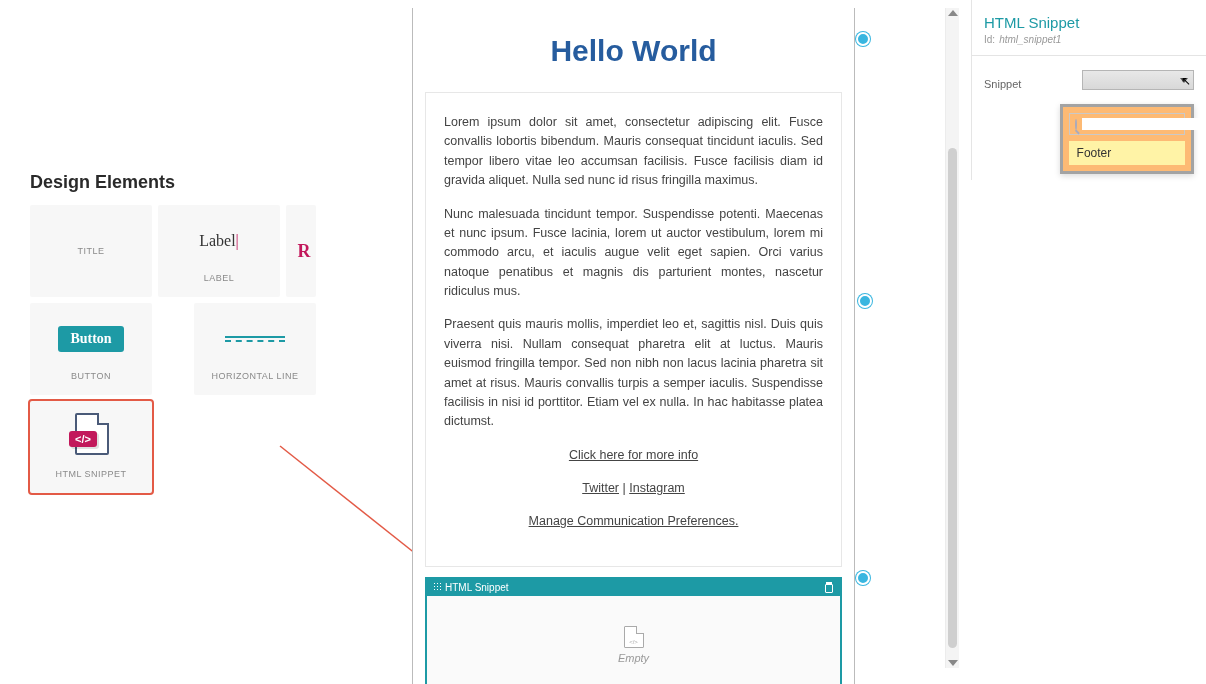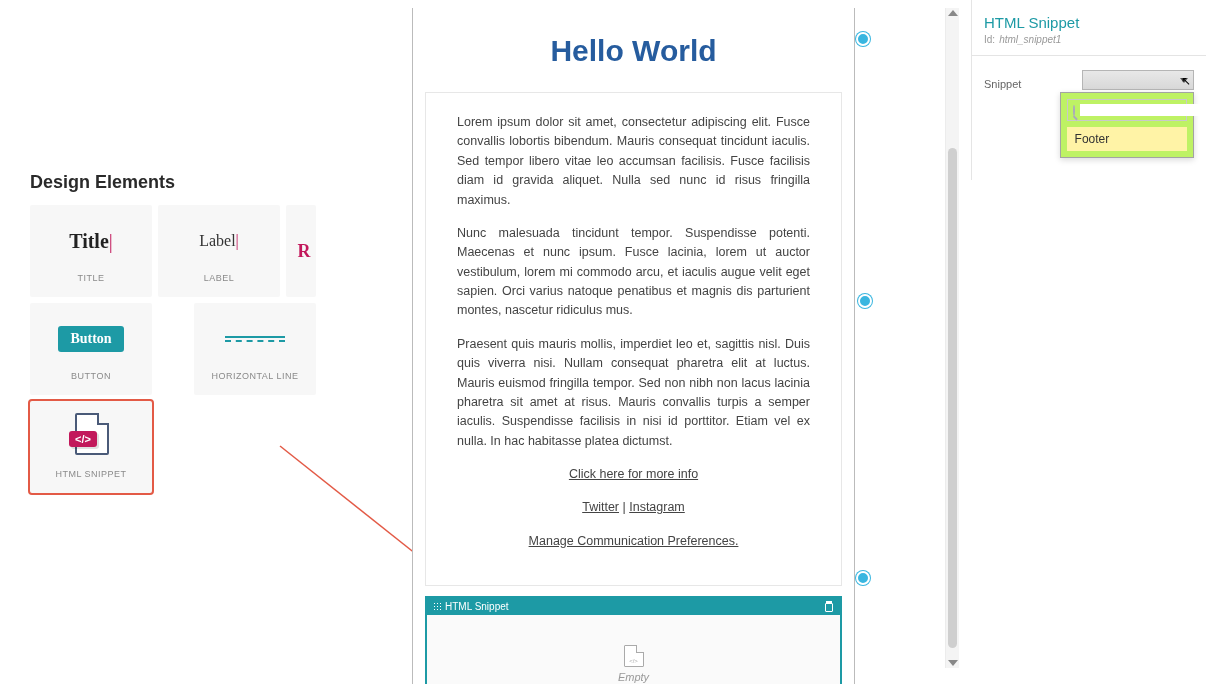--- a/index.html
+++ b/index.html
@@ -46,21 +46,21 @@
     .canvas-wrap { position: absolute; left: 412px; top: 8px; width: 543px; height: 660px; }
     .canvas-scroll { position: absolute; right: -4px; top: 0; bottom: 0; width: 14px; background: #f4f4f4; border-left: 1px solid #ececec; }
     .scroll-thumb { position: absolute; left: 2px; right: 2px; top: 140px; height: 500px; background: #cfcfcf; border-radius: 5px; }
     .scroll-arrow-up { position: absolute; left: 2px; top: 2px; width: 0; height: 0; border-left: 5px solid transparent; border-right: 5px solid transparent; border-bottom: 6px solid #888; }
     .scroll-arrow-down { position: absolute; left: 2px; bottom: 2px; width: 0; height: 0; border-left: 5px solid transparent; border-right: 5px solid transparent; border-top: 6px solid #888; }
 
     .canvas { border-left: 1px solid #bbb; border-right: 1px solid #bbb; border-bottom: 1px solid #bbb; width: 443px; margin: 0 0 0 0; background: #fff; padding-bottom: 14px; }
     .canvas-inner { padding: 12px; }
 
     .hero { text-align: center; font-size: 30px; font-weight: bold; color: #265c9e; padding: 14px 0 24px; }
-    .content-box { border: 1px solid #e7e7e7; padding: 20px 31px; font-size: 12.5px; color: #444; line-height: 1.55; }
+    .content-box { border: 1px solid #e7e7e7; padding: 20px 18px; font-size: 12.5px; color: #444; line-height: 1.55; }
     .content-box p { margin-bottom: 14px; text-align: justify; }
     .content-box .center { text-align: center; }
     .content-box a { color: #444; text-decoration: underline; }
     .divider { color: #444; }
 
     .snippet-block { margin-top: 10px; border: 2px solid #1d9aa5; }
     .snippet-header { background: #1d9aa5; color: #fff; font-size: 10px; padding: 3px 6px; display: flex; align-items: center; gap: 4px; }
     .snippet-header .spacer { flex: 1; }
     .drag-dots { display: inline-block; width: 8px; height: 10px; background-image: radial-gradient(#fff 1px, transparent 1px); background-size: 3px 3px; }
     .trash-icon { width: 10px; height: 11px; position: relative; }
@@ -83,39 +83,36 @@
     .props-id { font-size: 10px; color: #999; font-style: italic; }
     .props-id .lbl { font-style: normal; margin-right: 4px; }
     .props-divider { height: 1px; background: #e4e4e4; margin: 10px -12px 14px; }
     .props-row { display: flex; align-items: flex-end; gap: 10px; }
     .props-label { font-size: 11px; color: #666; flex: 0 0 88px; padding-top: 4px; }
     .props-select { flex: 1; position: relative; }
     .select-btn { width: 100%; height: 20px; background: linear-gradient(#e8e8e8,#d8d8d8); border: 1px solid #b5b5b5; position: relative; }
     .select-btn:after { content: ""; position: absolute; right: 5px; top: 7px; width: 0; height: 0; border-left: 4px solid transparent; border-right: 4px solid transparent; border-top: 5px solid #555; }
     .cursor-pointer { position: absolute; right: 3px; top: 4px; font-size: 12px; pointer-events: none; }
 
-    .dropdown { position: absolute; top: 22px; right: 0; width: 120%; background: #bef264; border: 1px solid #a3a3a3; box-shadow: 0 2px 6px rgba(0,0,0,0.15); padding: 6px; }
+    .dropdown { position: absolute; top: 34px; right: 0; width: 120%; background: #fdba74; border: 3px solid #a3a3a3; box-shadow: 0 2px 6px rgba(0,0,0,0.15); padding: 6px; }
     .dd-search { display: flex; align-items: center; border: 1px solid #c9c9c9; height: 22px; padding: 0 5px; gap: 5px; }
     .dd-search .mag { width: 11px; height: 11px; border: 1.5px solid #aab; border-radius: 50%; position: relative; }
     .dd-search .mag:after { content: ""; position: absolute; right: -4px; bottom: -4px; width: 5px; height: 1.5px; background: #aab; transform: rotate(45deg); }
     .dd-search input { border: none; outline: none; flex: 1; font-size: 11px; }
     .dd-opt { margin-top: 6px; padding: 5px 8px; font-size: 12px; color: #333; }
     .dd-opt.hl { background: #fff3a6; }
   </style>
 </head>
 <body>
 
 <div class="design-panel">
   <div class="design-heading">Design Elements</div>
   <div class="design-grid">
 
     <div class="design-tile">
-      <div class="tile-visual">
-        <span class="tile-title-text"><span>Title</span><span class="cursor">|</span></span>
-      </div>
       <div class="tile-label">TITLE</div>
     </div>
 
     <div class="design-tile">
       <div class="tile-visual">
         <span class="tile-label-text"><span>Label</span><span class="cursor">|</span></span>
       </div>
       <div class="tile-label">LABEL</div>
     </div>
 

